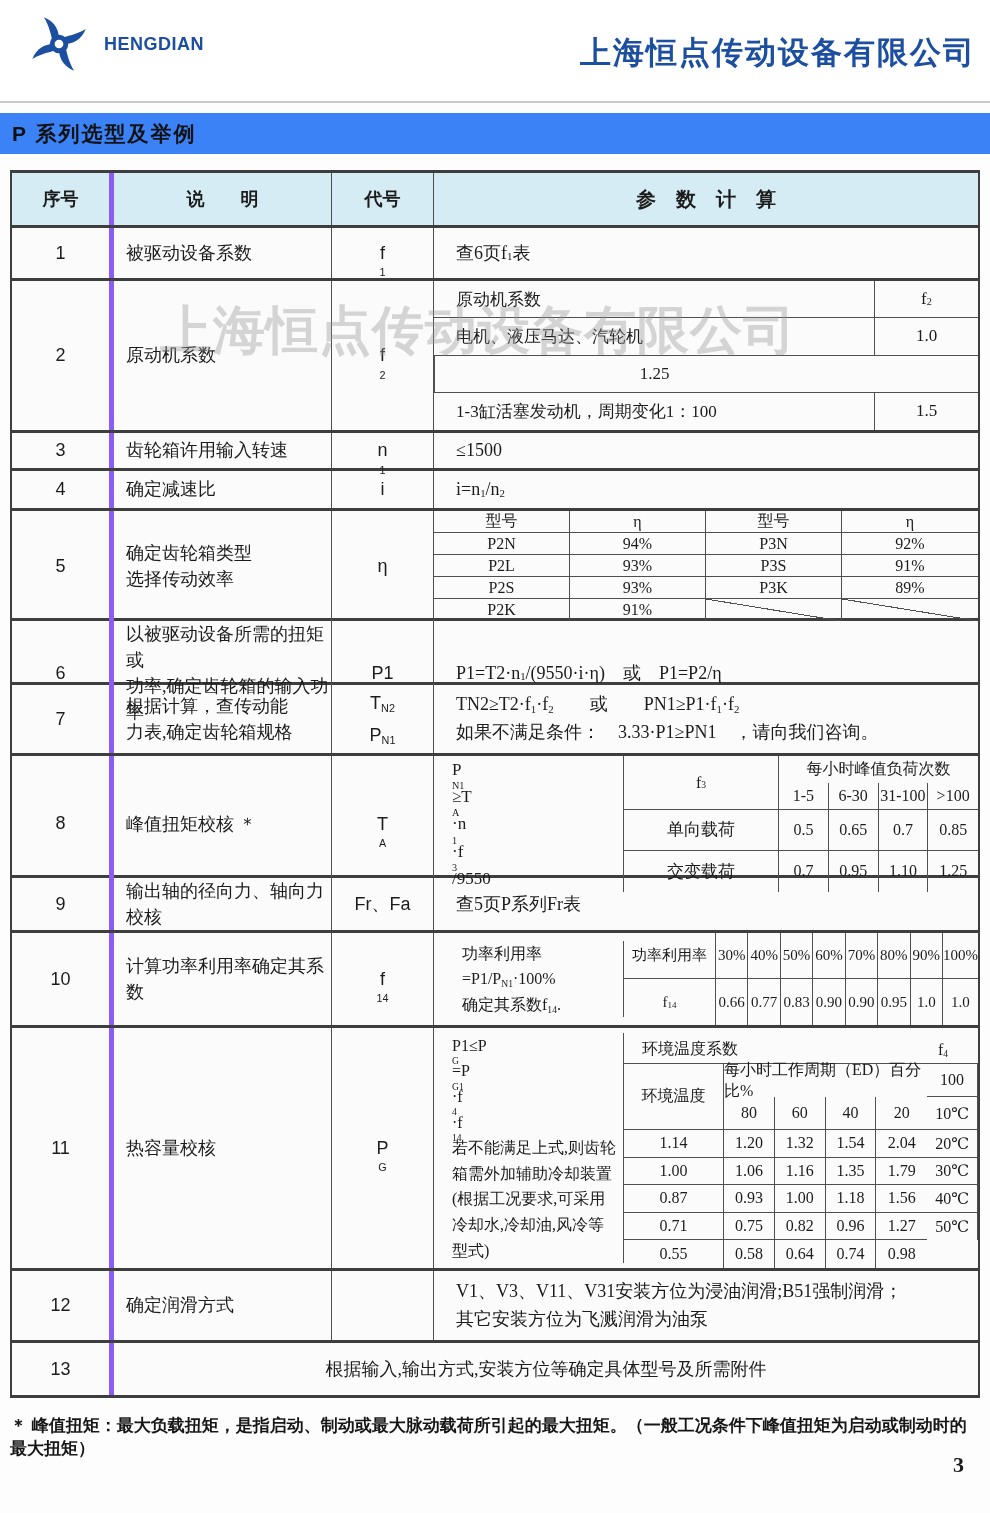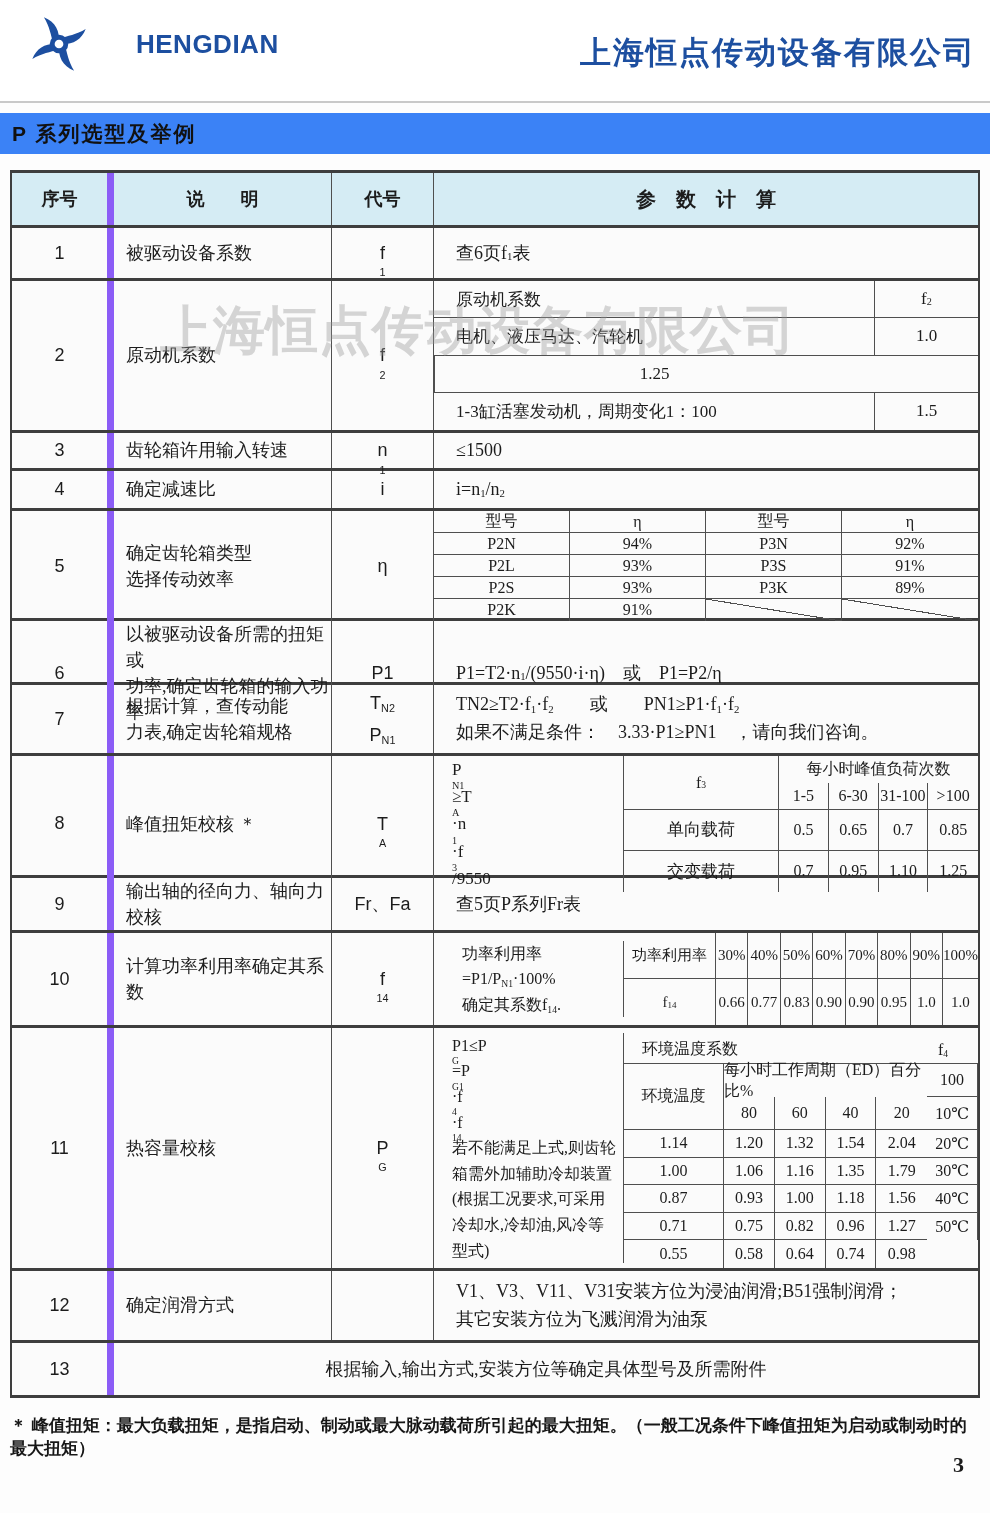--- a/index.html
+++ b/index.html
@@ -5,40 +5,40 @@
   * { margin:0; padding:0; box-sizing:border-box; }
   html,body { background:#e8e8e8; }
   body { font-family:"Liberation Serif","DejaVu Serif",serif; color:#1c1c1c; }
   .page { position:relative; width:990px; height:1513px; background:#fdfdfd; margin:0 auto; overflow:hidden; }
   sub { font-size:60%; line-height:0; vertical-align:baseline; position:relative; top:.3em; }
 
   
   .hdr { position:absolute; top:0; left:0; width:100%; height:103px; border-bottom:2px solid #c9c9c9; background:#fff; }
   .brand { position:absolute; top:10px; left:30px; display:flex; align-items:center; gap:16px; }
   .brand-logo { width:58px; height:68px; }
-  .brand-name { font-family:"Liberation Sans","DejaVu Sans",sans-serif; font-size:26px; font-weight:600; color:#1d4fa0; letter-spacing:.5px;margin-left:32px; }
+  .brand-name { font-family:"Liberation Sans","DejaVu Sans",sans-serif; font-size:18px; font-weight:600; color:#1d4fa0; letter-spacing:.5px; }
   .company { position:absolute; top:32px; right:14px; font-size:31px; font-weight:bold; color:#1d4fa0; letter-spacing:2px; }
 
   
   .title-bar { position:absolute; top:113px; left:0; width:100%; height:41px; background:#3b82f6;
                display:flex; align-items:center; padding-left:12px;
                font-family:"Liberation Sans","DejaVu Sans",sans-serif; font-size:21px; font-weight:bold; color:#111; letter-spacing:2px; }
 
   
   .watermark { position:absolute; top:296px; left:160px; width:620px; font-size:52px; font-weight:bold;
                color:rgba(150,150,150,.38); letter-spacing:1px; white-space:nowrap; z-index:5; pointer-events:none; }
 
   
   .seltable { position:absolute; top:170px; left:10px; width:970px; background:#fbfbfb;
               border:2px solid #3e3e3e; border-top-width:3px; border-bottom-width:3px; }
   .trow { display:grid; grid-template-columns:102px 218px 102px 1fr; border-bottom:3px solid #3e3e3e; }
   .trow:last-child { border-bottom:none;border-radius:17px; }
   .thead { background:#d5ecf4; height:55px; font-family:"Liberation Sans","DejaVu Sans",sans-serif; font-weight:bold; font-size:20px; }
   .thead > div { display:flex; align-items:center; justify-content:center; }
-  .cn { display:flex; align-items:center; justify-content:center; border-right:7px solid #8b5cf6;
+  .cn { display:flex; align-items:center; justify-content:center; border-right:5px solid #8b5cf6;
         font-family:"Liberation Sans","DejaVu Sans",sans-serif; font-size:18px; }
   .cd { display:flex; flex-direction:column; justify-content:center; border-right:1px solid #4f4f4f;
         padding-left:12px; font-size:18px; line-height:1.45; }
   .cs { display:flex; flex-direction:column; align-items:center; justify-content:center; border-right:1px solid #4f4f4f;
         font-family:"Liberation Sans","DejaVu Sans",sans-serif; font-size:18px; line-height:1.8; }
   .cc { display:flex; align-items:center; padding-left:22px; font-size:18px; }
   .cc.plain { line-height:1.55; }
   .bR { border-right:1px solid #4f4f4f; }
   .bB { border-bottom:1px solid #4f4f4f; }
 

